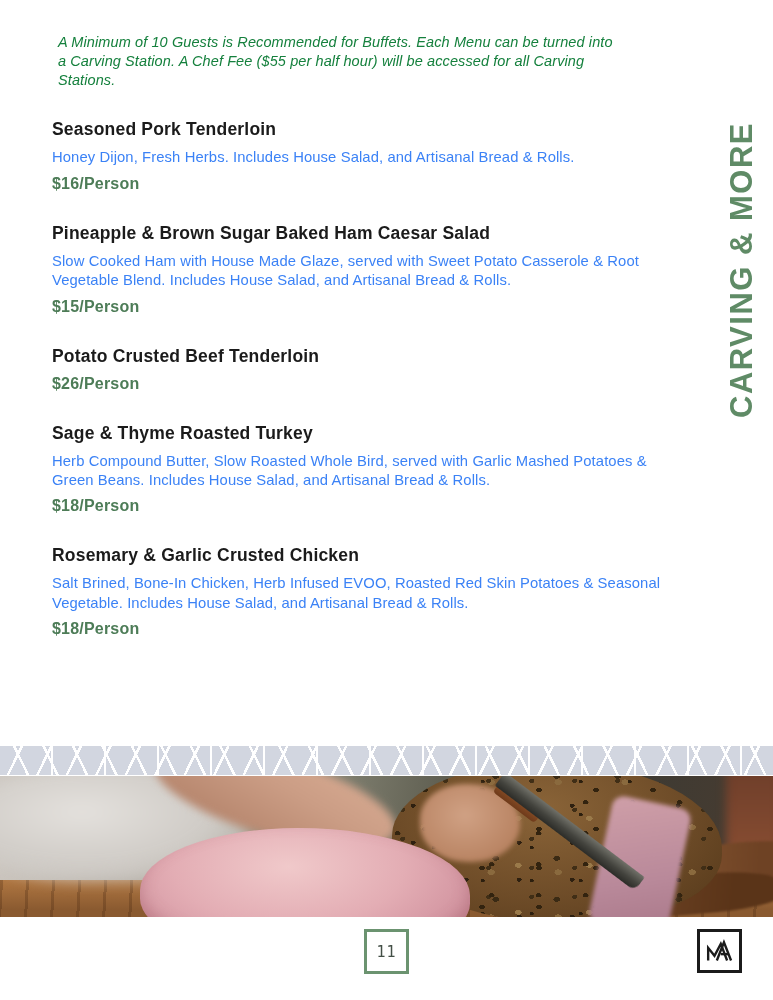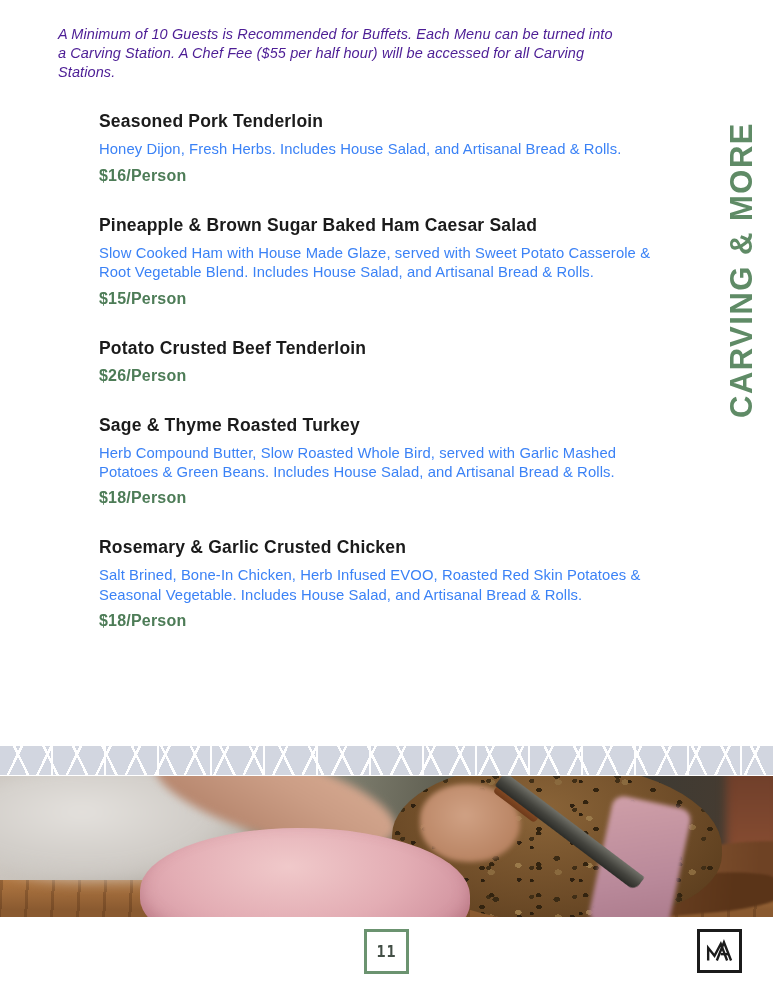--- a/index.html
+++ b/index.html
@@ -4,25 +4,25 @@
 <style>
   html,body{margin:0;padding:0;}
   body{background:#888;font-family:"Liberation Sans","DejaVu Sans",sans-serif;}
   .page{
     position:relative;width:773px;height:1000px;background:#ffffff;
     margin:0 auto;overflow:hidden;
   }
   
   .content{position:absolute;left:52px;top:0;width:612px;}
   .intro{
-    margin:25px 0 0 6px;width:566px;
+    margin:33px 0 0 6px;width:566px;
     font-style:italic;font-size:14.5px;line-height:18.8px;
-    color:#4c1d95;letter-spacing:.1px;
+    color:#15803d;letter-spacing:.1px;
   }
-  .menu-item{margin-top:29px;margin-left:47px;}
+  .menu-item{margin-top:29px;}
   .menu-item h2{
     margin:0 0 7px 0;font-size:17.5px;line-height:23px;
     font-weight:bold;color:#1b1b1b;letter-spacing:.2px;
   }
   .menu-item .desc{
     margin:0;font-size:14.8px;line-height:19.4px;
     color:#3b82f6;letter-spacing:.1px;
   }
   .menu-item .price{
     margin:7px 0 0 0;font-size:16px;font-weight:bold;
@@ -88,21 +88,21 @@
   .ph-rightpost{left:726px;top:-8px;width:55px;height:160px;
     background:linear-gradient(#6e3e2a,#8a4e32 60%,#7a4228);filter:blur(5px);}
   .ph-ham{left:140px;top:52px;width:330px;height:130px;border-radius:48% 52% 42% 46%;
     background:radial-gradient(ellipse at 45% 30%,#f0c9ca 0%,#e3adb4 45%,#d294a0 75%,#c2828f 100%);
     box-shadow:inset 0 -8px 16px rgba(140,70,80,.35);filter:blur(.6px);}
   
   .page-num-box{
     position:absolute;left:364px;top:929px;width:45px;height:45px;
     border:3px solid #6b9370;box-sizing:border-box;
     display:flex;align-items:center;justify-content:center;
-    font-size:15px;font-weight:bold;color:#434f46;letter-spacing:1px;
+    font-size:15px;font-weight:normal;color:#434f46;letter-spacing:1px;
     font-family:"DejaVu Sans Mono","Liberation Mono",monospace;
   }
   .logo-box{
     position:absolute;left:697px;top:929px;width:45px;height:44px;
     border:3px solid #1b1b1b;box-sizing:border-box;
     display:flex;align-items:center;justify-content:center;background:#fff;
   }
   .logo-box svg{display:block;}
 </style>
 </head>

